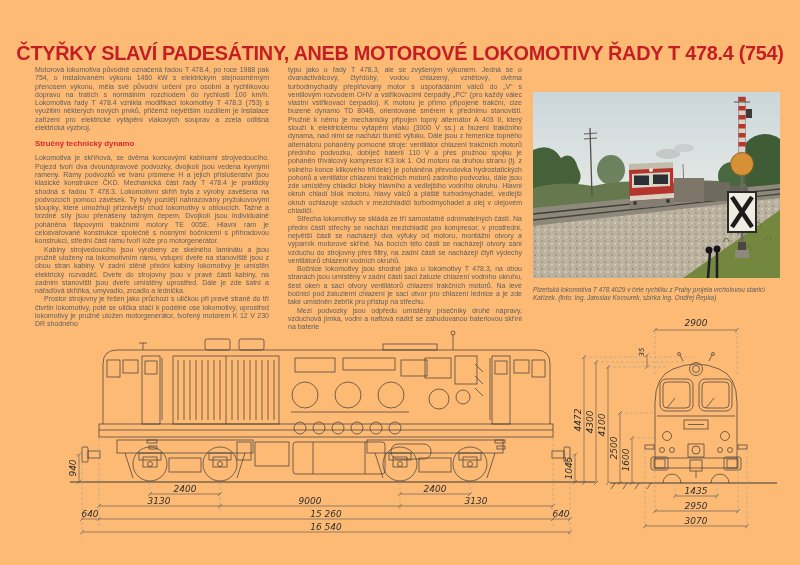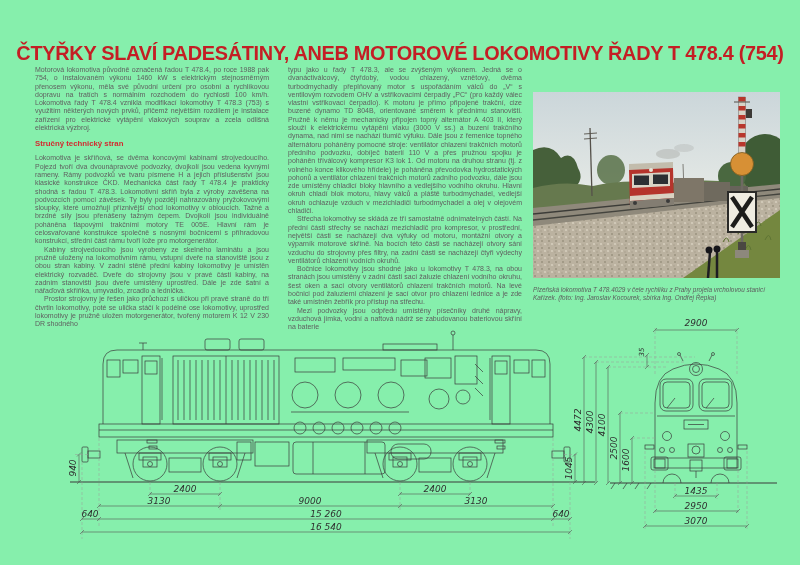--- a/index.html
+++ b/index.html
@@ -1,18 +1,18 @@
 <!DOCTYPE html>
 <html><head>
 <meta charset="utf-8">
 <style>
   html,body{margin:0;padding:0;}
   body{width:800px;height:565px;background:#ffffff;position:relative;overflow:hidden;
        font-family:"Liberation Sans",sans-serif;}
-  .page{position:absolute;inset:0;background:#86efac;}
+  .page{position:absolute;inset:0;background:#fdba74;}
   .title{position:absolute;top:27px;left:0;width:800px;text-align:center;
          color:#c41e24;font-size:20.5px;font-weight:bold;letter-spacing:-0.3px;
          white-space:nowrap;transform:scaleX(0.97);transform-origin:center;}
   .columns{position:absolute;left:35px;top:66px;width:487px;display:flex;gap:19px;}
   .col{width:234px;}
   p.body{font-size:7px;line-height:8.3px;text-align:justify;color:#5f5f5f;margin:0;}
   p.ind{text-indent:9px;}
   .subhead{color:#d32a30;font-size:7.8px;font-weight:bold;margin:7px 0 6px 0;}
   .photo{position:absolute;left:533px;top:92px;width:247px;height:186px;}
   .photo svg{display:block;}
@@ -28,21 +28,21 @@
 </head>
 <body>
 
 <div class="page">
 
   <h1 class="title">ČTYŘKY SLAVÍ PADESÁTINY, ANEB MOTOROVÉ LOKOMOTIVY ŘADY T 478.4 (754)</h1>
 
   <div class="columns">
     <div class="col">
       <p class="body">Motorová lokomotiva původně označená řadou T 478.4, po roce 1988 pak 754, o instalovaném výkonu 1460 kW s elektrickým stejnosměrným přenosem výkonu, měla své původní určení pro osobní a rychlíkovou dopravu na tratích s normálním rozchodem do rychlosti 100 km/h. Lokomotiva řady T 478.4 vznikla modifikací lokomotivy T 478.3 (753) s využitím některých nových prvků, přičemž největším rozdílem je instalace zařízení pro elektrické vytápění vlakových souprav a zcela odlišná elektrická výzbroj.</p>
-      <h2 class="subhead">Stručný technický stran</h2>
+      <h2 class="subhead">Stručný technický dynamo</h2>
       <p class="body">Lokomotiva je skříňová, se dvěma koncovými kabinami strojvedoucího. Pojezd tvoří dva dvounápravové podvozky, dvojkolí jsou vedena kyvnými rameny. Rámy podvozků ve tvaru písmene H a jejich příslušenství jsou klasické konstrukce ČKD. Mechanická část řady T 478.4 je prakticky shodná s řadou T 478.3. Lokomotivní skříň byla z výroby zavěšena na podvozcích pomocí závěsek. Ty byly později nahrazovány pryžokovovými sloupky, které umožňují příznivější chod lokomotivy v obloucích. Tažné a brzdné síly jsou přenášeny tažným čepem. Dvojkolí jsou individuálně poháněna tlapovými trakčními motory TE 005E. Hlavní rám je celosvařované konstrukce společně s nosnými bočnicemi s příhradovou konstrukcí, střední část rámu tvoří lože pro motorgenerátor.</p>
       <p class="body ind">Kabiny strojvedoucího jsou vyrobeny ze skelného laminátu a jsou pružně uloženy na lokomotivním rámu, vstupní dveře na stanoviště jsou z obou stran kabiny. V zadní stěně přední kabiny lokomotivy je umístěn elektrický rozvaděč. Dveře do strojovny jsou v pravé části kabiny, na zadním stanovišti jsou dveře umístěny uprostřed. Dále je zde šatní a nářaďová skříňka, umyvadlo, zrcadlo a lednička.</p>
       <p class="body ind">Prostor strojovny je řešen jako průchozí s uličkou při pravé straně do tří čtvrtin lokomotivy, poté se ulička stáčí k podélné ose lokomotivy, uprostřed lokomotivy je pružně uložen motorgenerátor, tvořený motorem K 12 V 230 DR shodného</p>
     </div>
     <div class="col">
       <p class="body">typu jako u řady T 478.3, ale se zvýšeným výkonem. Jedná se o dvanáctiválcový, čtyřdobý, vodou chlazený, vznětový, dvěma turbodmychadly přeplňovaný motor s uspořádáním válců do „V“ s ventilovým rozvodem OHV a vstřikovacími čerpadly „PC“ (pro každý válec vlastní vstřikovací čerpadlo). K motoru je přímo připojené trakční, cize buzené dynamo TD 804B, orientované směrem k přednímu stanovišti. Pružně k němu je mechanicky připojen topný alternátor A 403 II, který slouží k elektrickému vytápění vlaku (3000 V ss.) a buzení trakčního dynama, nad nimi se nachází tlumič výfuku. Dále jsou z řemenice topného alternátoru poháněny pomocné stroje: ventilátor chlazení trakčních motorů předního podvozku, dobíječ baterií 110 V a přes pružnou spojku je poháněn tříválcový kompresor K3 lok 1. Od motoru na druhou stranu (tj. z volného konce klikového hřídele) je poháněna převodovka hydrostatických pohonů a ventilátor chlazení trakčních motorů zadního podvozku, dále jsou zde umístěny chladicí bloky hlavního a vedlejšího vodního okruhu. Hlavní okruh chladí blok motoru, hlavy válců a pláště turbodmychadel, vedlejší okruh ochlazuje vzduch v mezichladiči turbodmychadel a olej v olejovém chladiči.</p>
       <p class="body ind">Střecha lokomotivy se skládá ze tří samostatně odnímatelných částí. Na přední části střechy se nachází mezichladič pro kompresor, v prostřední, největší části se nacházejí dva výfuky od motoru, montážní otvory a výparník motorové skříně. Na bocích této části se nacházejí otvory sání vzduchu do strojovny přes filtry, na zadní části se nacházejí čtyři výdechy ventilátorů chlazení vodních okruhů.</p>
       <p class="body ind">Bočnice lokomotivy jsou shodné jako u lokomotivy T 478.3, na obou stranách jsou umístěny v zadní části sací žaluzie chlazení vodního okruhu, šest oken a sací otvory ventilátorů chlazení trakčních motorů. Na levé bočnici pod žaluziemi chlazení je sací otvor pro chlazení lednice a je zde také umístněn žebřík pro přístup na střechu.</p>
       <p class="body ind">Mezi podvozky jsou odpředu umístěny písečníky druhé nápravy, vzduchová jímka, vodní a naftová nádrž se zabudovanou bateriovou skříní na baterie</p>
     </div>

